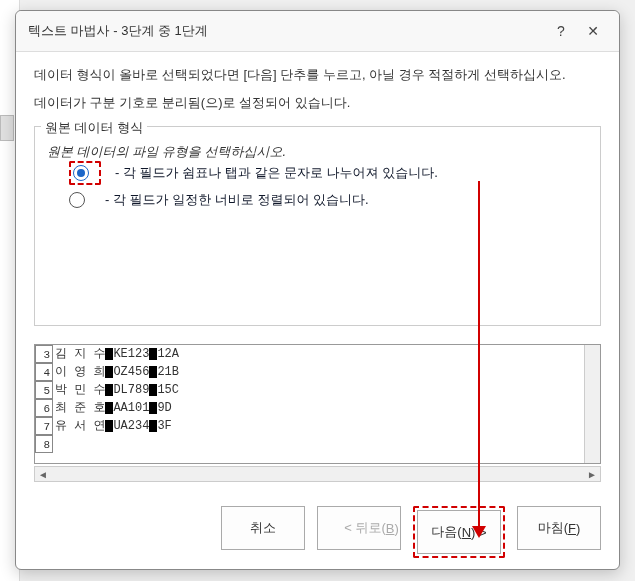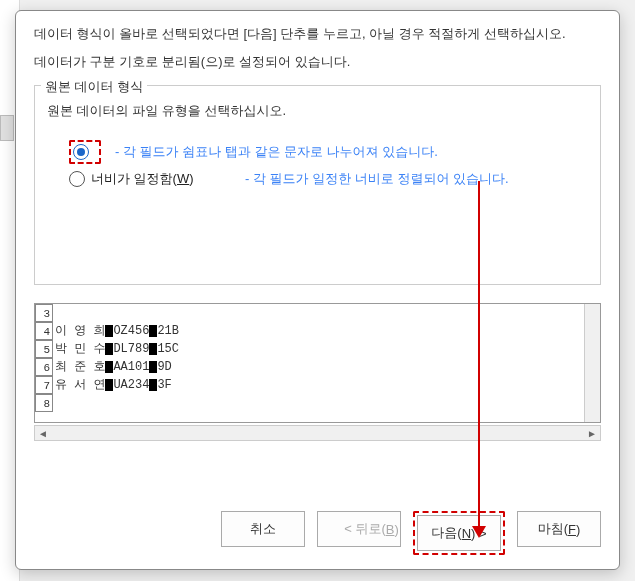--- a/index.html
+++ b/index.html
@@ -77,21 +77,22 @@
       padding: 0 4px;
       font-size: 13px;
       position: relative;
       top: -18px;
       left: -6px;
     }
     .groupbox-inner {
       margin-top: -12px;
     }
     .groupbox-instruction {
-      margin-bottom: 20px;
+      margin-bottom: 0;
+      font-style: italic;
     }
     .radio-row {
       display: flex;
       align-items: center;
       margin-bottom: 6px;
       padding-left: 22px;
     }
     .radio-control {
       width: 16px;
       height: 16px;
@@ -116,21 +117,21 @@
     .radio-label {
       display: inline-block;
       min-width: 140px;
       color: #222;
     }
     .radio-label u {
       text-decoration: underline;
     }
     .radio-desc {
       margin-left: 14px;
-      color: #3b82f6;
+      color: #0f172a;
     }
     .highlight-box {
       border: 2px dashed #d10000;
       border-radius: 2px;
       padding: 2px 4px 2px 2px;
       display: inline-flex;
       align-items: center;
     }
     .preview-label {
       margin-bottom: 6px;
@@ -200,21 +201,21 @@
       right: 0;
     }
     .button-row {
       display: flex;
       justify-content: flex-end;
       gap: 12px;
       padding: 12px 18px 14px 18px;
     }
     .dlg-btn {
       min-width: 84px;
-      height: 36px;
+      height: 44px;
       border: 1px solid #aaa;
       background: #fdfdfd;
       font-size: 13px;
       color: #333;
       display: flex;
       align-items: center;
       justify-content: center;
       cursor: pointer;
     }
     .dlg-btn.disabled {
@@ -274,53 +275,56 @@
     }
   </style>
 </head>
 <body>
 
 <div class="sheet-bg"></div>
 <div class="sheet-cell-marker"></div>
 
 <div class="dialog">
 
+  <div class="titlebar">
+    <span class="titlebar-title">텍스트 마법사 - 3단계 중 1단계</span>
+    <span class="titlebar-btn">?</span>
+    <span class="titlebar-btn">✕</span>
+  </div>
 
   <div class="dialog-body">
 
     <div class="info-line">데이터 형식이 올바로 선택되었다면 [다음] 단추를 누르고, 아닐 경우 적절하게 선택하십시오.</div>
     <div class="info-line">데이터가 구분 기호로 분리됨(으)로 설정되어 있습니다.</div>
 
     <div class="groupbox">
       <span class="groupbox-title">원본 데이터 형식</span>
       <div class="groupbox-inner">
         <div class="groupbox-instruction">원본 데이터의 파일 유형을 선택하십시오.</div>
 
         <div class="radio-row">
           <span class="highlight-box">
             <span class="radio-control checked"></span>
           </span>
           <span class="radio-desc">- 각 필드가 쉼표나 탭과 같은 문자로 나누어져 있습니다.</span>
         </div>
 
         <div class="radio-row">
           <span class="radio-control"></span>
-          <span class="radio-label">
-            <span>너비가 일정함(</span><u>W</u><span>)</span>
-          </span>
           <span class="radio-desc">- 각 필드가 일정한 너비로 정렬되어 있습니다.</span>
         </div>
       </div>
     </div>
 
 
     <div class="preview-box">
       <div id="preview-rows">
           <div class="preview-row">
             <span class="row-num">3</span>
+            <span class="row-text"><span>김 지 수</span><span class="black-block"></span><span>KE123</span><span class="black-block"></span><span>12A</span></span>
           </div>
           <div class="preview-row">
             <span class="row-num">4</span>
             <span class="row-text"><span>이 영 희</span><span class="black-block"></span><span>OZ456</span><span class="black-block"></span><span>21B</span></span>
           </div>
           <div class="preview-row">
             <span class="row-num">5</span>
             <span class="row-text"><span>박 민 수</span><span class="black-block"></span><span>DL789</span><span class="black-block"></span><span>15C</span></span>
           </div>
           <div class="preview-row">

